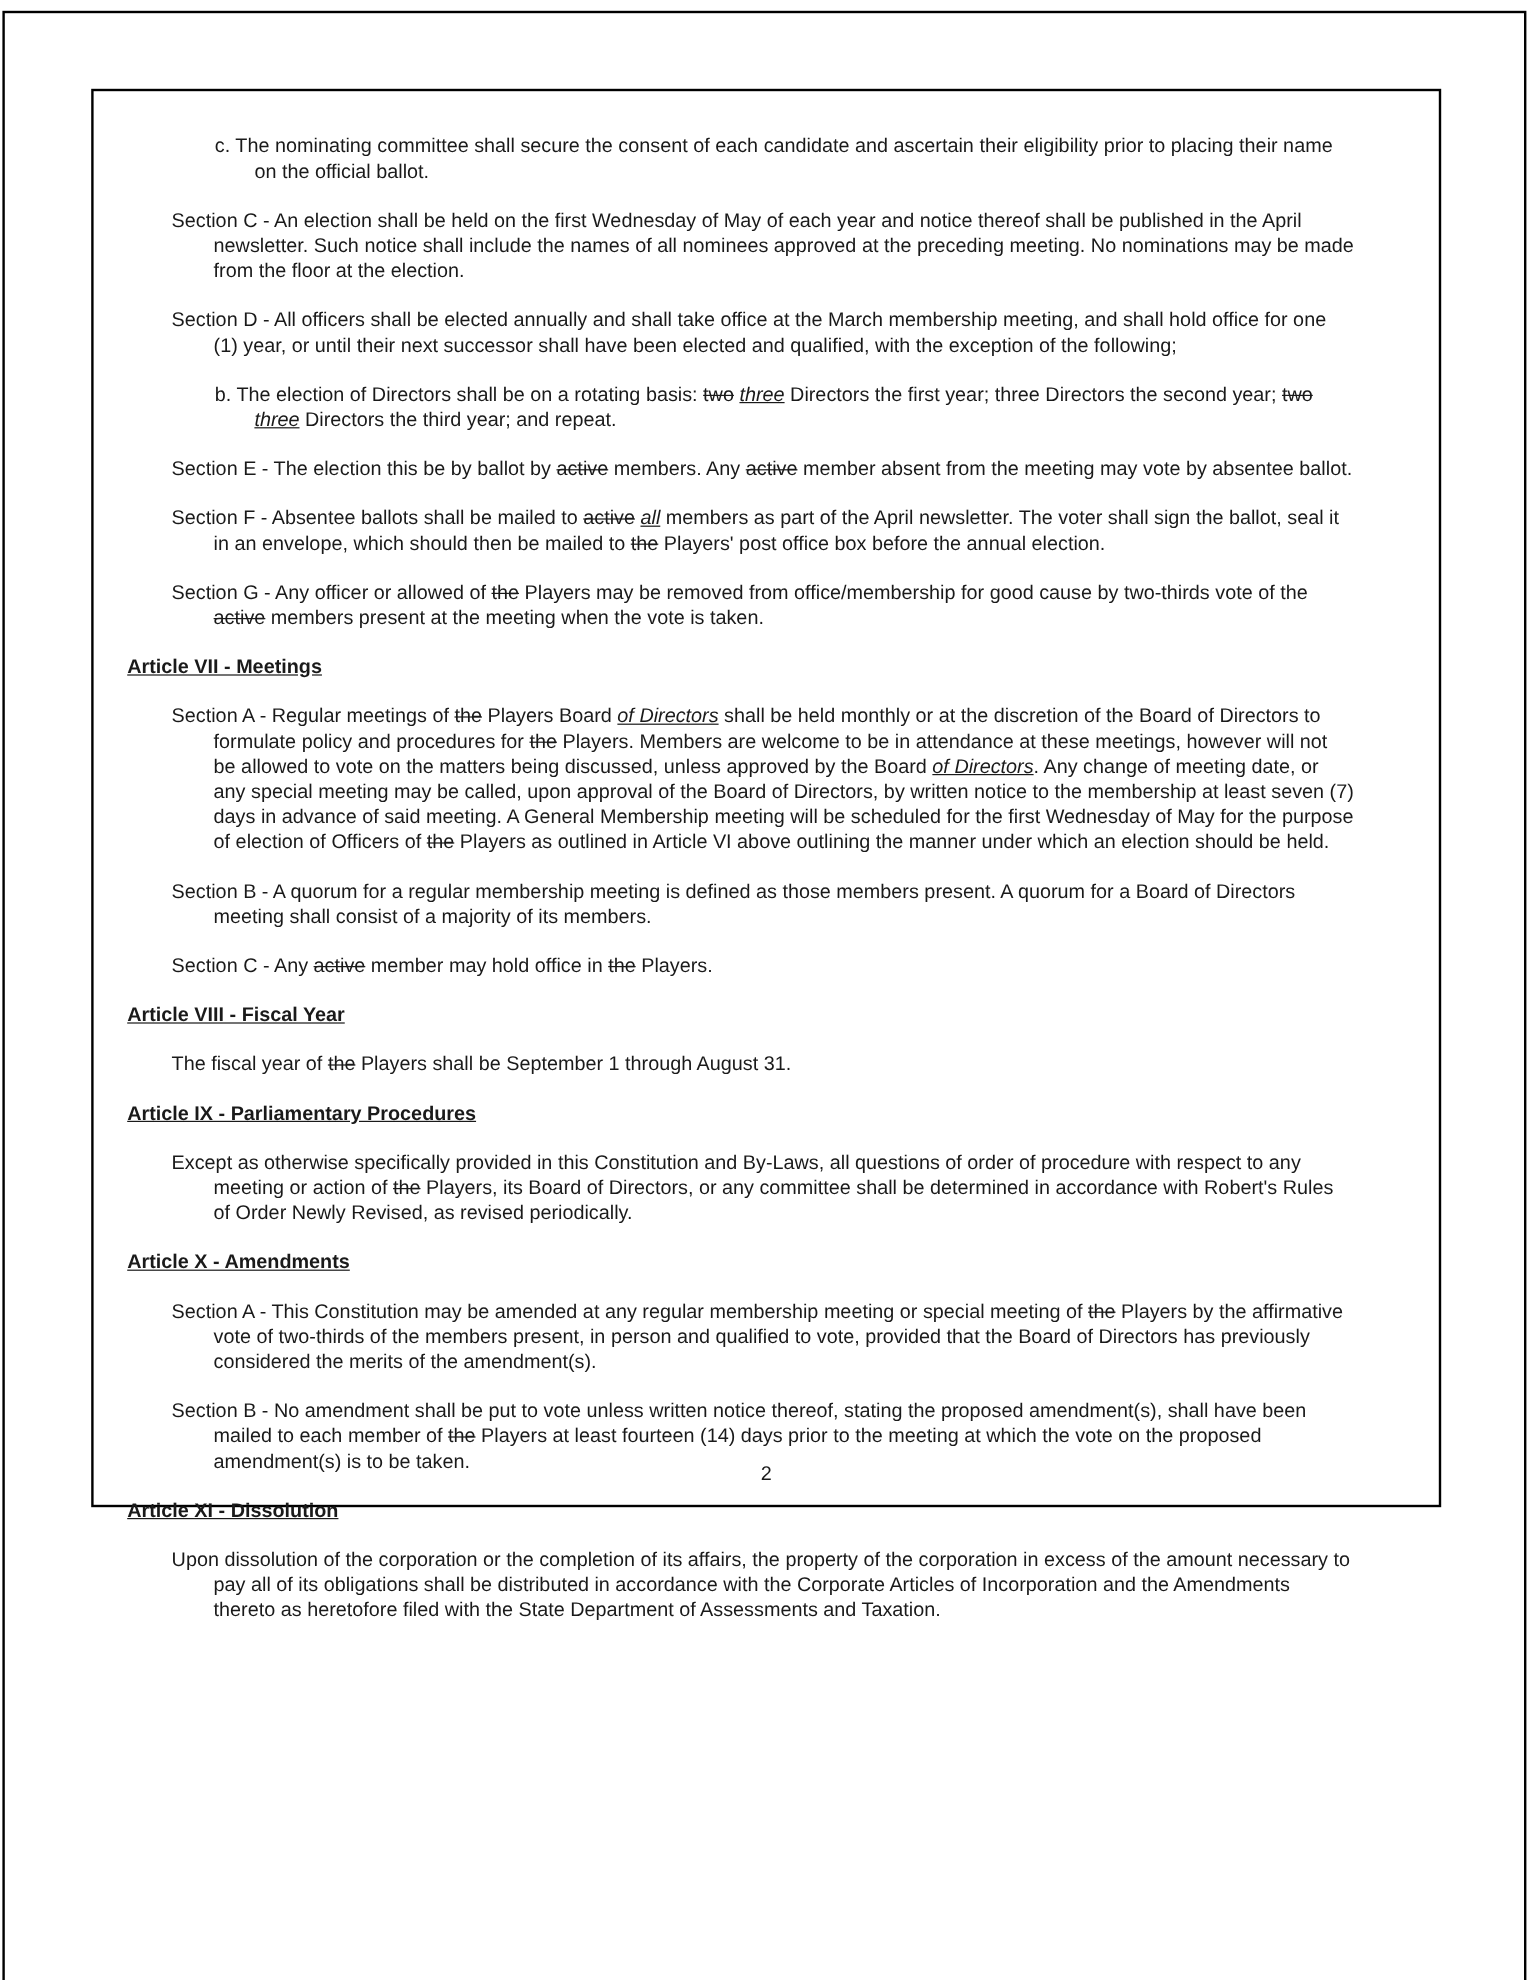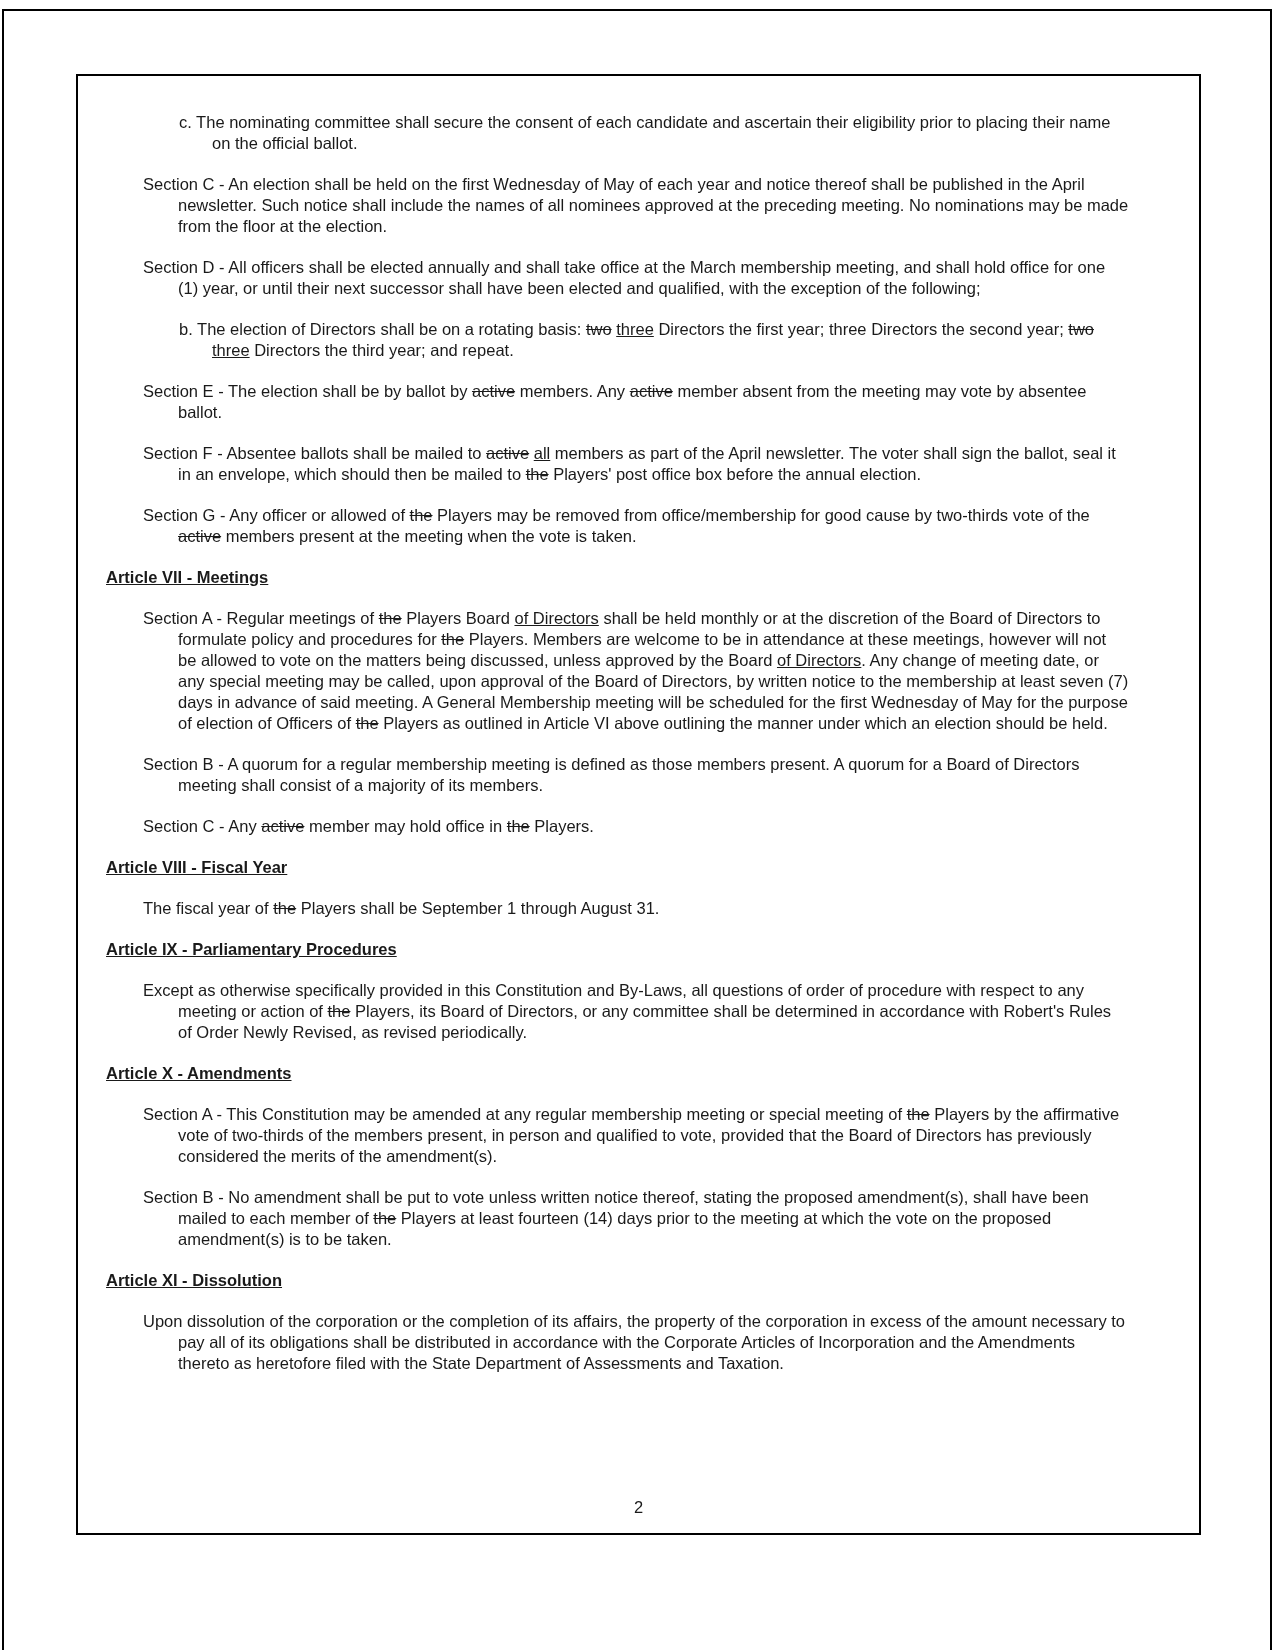--- a/index.html
+++ b/index.html
@@ -21,21 +21,21 @@
     top: 9px;
     right: 3px;
     bottom: -5px;           
     border: 2px solid #000;
   }
   .doc-frame {
     position: absolute;
     left: 76px;
     top: 74px;
     width: 1125px;
-    height: 1461px;
+    height: 1182px;
     box-sizing: border-box;
     border: 2px solid #000;
     padding: 36px 70px 0 28px;
     background: #ffffff;
   }
   .para {
     margin: 0 0 20px 0;
     font-size: 16.5px;
     line-height: 21px;
     text-align: left;
@@ -46,21 +46,21 @@
   }
   .sec {                    
     padding-left: 72px;
     text-indent: -35px;
   }
   .item {                   
     padding-left: 106px;
     text-indent: -33px;
   }
   .strike { text-decoration: line-through; margin-top: 36px; }
-  .uline  { text-decoration: underline; }
+  .uline  { text-decoration: underline; font-style: italic; }
   .pagenum {
     position: absolute;
     left: 0;
     right: 0;
     bottom: 16px;
     text-align: center;
     font-size: 16.5px;
     color: #1a1a1a;
   }
 </style>
@@ -68,21 +68,21 @@
 <body>
 
 <div class="outer-frame"></div>
 
 <div class="doc-frame">
 
   <div class="para item"><span class="run">c. The nominating committee shall secure the consent of each candidate and ascertain their eligibility prior to placing their name on the official ballot.</span></div>
   <div class="para sec"><span class="run">Section C - An election shall be held on the first Wednesday of May of each year and notice thereof shall be published in the April newsletter. Such notice shall include the names of all nominees approved at the preceding meeting. No nominations may be made from the floor at the election.</span></div>
   <div class="para sec"><span class="run">Section D - All officers shall be elected annually and shall take office at the March membership meeting, and shall hold office for one (1) year, or until their next successor shall have been elected and qualified, with the exception of the following;</span></div>
   <div class="para item"><span class="run">b. The election of Directors shall be on a rotating basis: </span><span class="strike">two</span><span class="run"> </span><span class="uline">three</span><span class="run"> Directors the first year; three Directors the second year; </span><span class="strike">two</span><span class="run"> </span><span class="uline">three</span><span class="run"> Directors the third year; and repeat.</span></div>
-  <div class="para sec"><span class="run">Section E - The election shall be by ballot by </span><span class="strike">active</span><span class="run"> members. Any </span><span class="strike">active</span><span class="run"> member absent from the meeting may vote by absentee ballot.</span></div>
+  <div class="para sec"><span class="run">Section E - The election this be by ballot by </span><span class="strike">active</span><span class="run"> members. Any </span><span class="strike">active</span><span class="run"> member absent from the meeting may vote by absentee ballot.</span></div>
   <div class="para sec"><span class="run">Section F - Absentee ballots shall be mailed to </span><span class="strike">active</span><span class="run"> </span><span class="uline">all</span><span class="run"> members as part of the April newsletter. The voter shall sign the ballot, seal it in an envelope, which should then be mailed to </span><span class="strike">the</span><span class="run"> Players' post office box before the annual election.</span></div>
   <div class="para sec"><span class="run">Section G - Any officer or allowed of </span><span class="strike">the</span><span class="run"> Players may be removed from office/membership for good cause by two-thirds vote of the </span><span class="strike">active</span><span class="run"> members present at the meeting when the vote is taken.</span></div>
   <div class="para heading"><span class="run">Article VII - Meetings</span></div>
   <div class="para sec"><span class="run">Section A - Regular meetings of </span><span class="strike">the</span><span class="run"> Players Board </span><span class="uline">of Directors</span><span class="run"> shall be held monthly or at the discretion of the Board of Directors to formulate policy and procedures for </span><span class="strike">the</span><span class="run"> Players. Members are welcome to be in attendance at these meetings, however will not be allowed to vote on the matters being discussed, unless approved by the Board </span><span class="uline">of Directors</span><span class="run">. Any change of meeting date, or any special meeting may be called, upon approval of the Board of Directors, by written notice to the membership at least seven (7) days in advance of said meeting. A General Membership meeting will be scheduled for the first Wednesday of May for the purpose of election of Officers of </span><span class="strike">the</span><span class="run"> Players as outlined in Article VI above outlining the manner under which an election should be held.</span></div>
   <div class="para sec"><span class="run">Section B - A quorum for a regular membership meeting is defined as those members present. A quorum for a Board of Directors meeting shall consist of a majority of its members.</span></div>
   <div class="para sec"><span class="run">Section C - Any </span><span class="strike">active</span><span class="run"> member may hold office in </span><span class="strike">the</span><span class="run"> Players.</span></div>
   <div class="para heading"><span class="run">Article VIII - Fiscal Year</span></div>
   <div class="para sec"><span class="run">The fiscal year of </span><span class="strike">the</span><span class="run"> Players shall be September 1 through August 31.</span></div>
   <div class="para heading"><span class="run">Article IX - Parliamentary Procedures</span></div>
   <div class="para sec"><span class="run">Except as otherwise specifically provided in this Constitution and By-Laws, all questions of order of procedure with respect to any meeting or action of </span><span class="strike">the</span><span class="run"> Players, its Board of Directors, or any committee shall be determined in accordance with Robert's Rules of Order Newly Revised, as revised periodically.</span></div>

